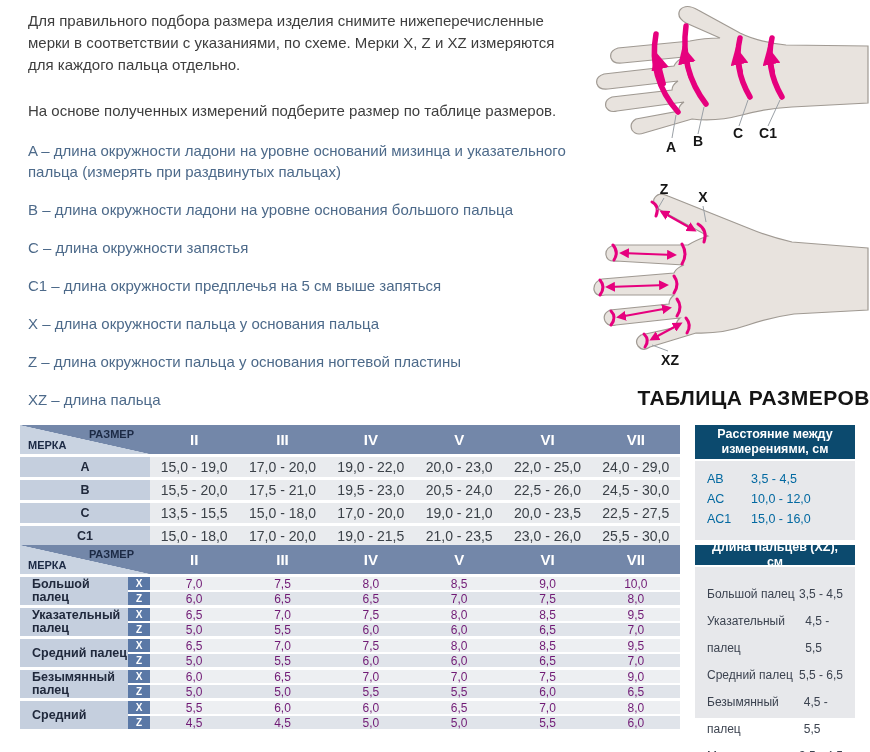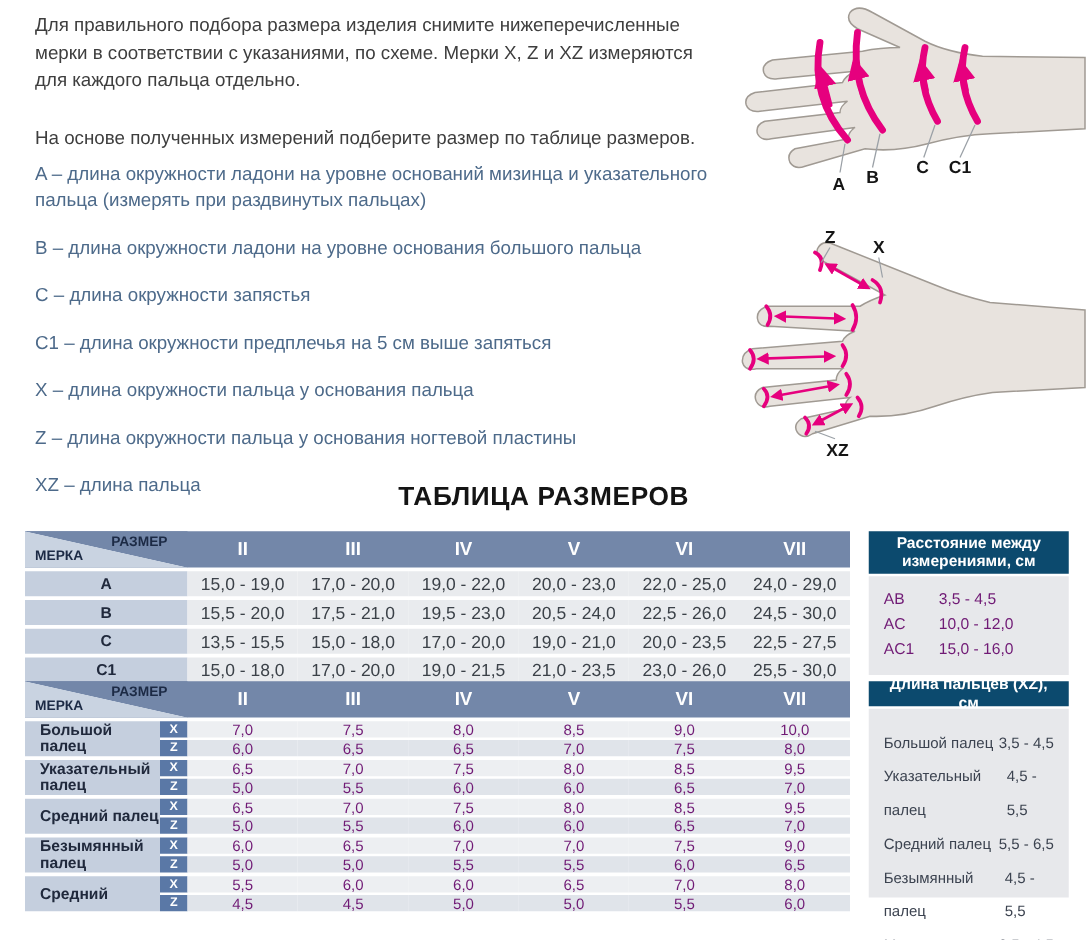--- a/index.html
+++ b/index.html
@@ -7,27 +7,27 @@
     position:relative; width:870px; height:752px; background:#ffffff;
     font-family:"Liberation Sans", sans-serif; overflow:hidden;
   }
   
   .intro { position:absolute; left:28px; top:10px; width:556px;
            font-size:15px; line-height:22px; color:#3e3e3e; }
   .intro p { margin:0 0 24px 0; }
   
   .defs { position:absolute; left:28px; top:128px; width:575px;
           font-size:15px; line-height:21px; color:#4d6a8a; }
-  .defs .def { margin:1px 0 17px 0; }
+  .defs .def { margin:12px 0 17px 0; }
   
   .diag1 { position:absolute; left:586px; top:0; }
   .diag2 { position:absolute; left:586px; top:166px; }
   svg text { font-family:"Liberation Sans", sans-serif; font-weight:bold; fill:#151515; }
   
-  .size-title { position:absolute; left:0; right:0; top:386px; text-align:center;
+  .size-title { position:absolute; left:0; right:0; top:386px; text-align:right;
                 font-size:21px; font-weight:bold; color:#141414; letter-spacing:.5px; }
   
   .tbl { position:absolute; left:20px; width:660px; }
   .t-header { display:flex; height:29px; background:#7387a9; }
   .t-corner { width:130px; position:relative; flex:none;
               background:linear-gradient(to top right, #c9d3e1 49.6%, #7387a9 50.4%); }
   .t-corner .merka  { position:absolute; left:8px; bottom:3px; font-size:11px; font-weight:bold; color:#1c2a45; }
   .t-corner .razmer { position:absolute; right:16px; top:3px;  font-size:11px; font-weight:bold; color:#1c2a45; }
   .t-size { flex:1; display:flex; align-items:center; justify-content:center;
             color:#ffffff; font-weight:bold; font-size:15px; }
@@ -51,21 +51,21 @@
              font-size:12px; color:#701a75; }
   .t2-row.rx .t2-cell { background:#edeff2; }
   .t2-row.rz .t2-cell { background:#e0e4ea; }
   
   .rt { position:absolute; left:695px; width:160px; }
   .rt-header { background:#0c4a6e; color:#fff; font-weight:bold; font-size:12.5px;
                text-align:center; padding:4px 8px; box-sizing:border-box; line-height:15px; }
   .rt-body { background:#e7e8eb; margin-top:2px; box-sizing:border-box; }
   .rt1 .rt-header { height:34px; display:flex; align-items:center; justify-content:center; }
   .rt1 .rt-body { height:79px; padding:8px 12px; }
-  .rt1 .rt-row { display:flex; font-size:12.5px; color:#701a75; line-height:20px; }
+  .rt1 .rt-row { display:flex; font-size:12.5px; color:#0369a1; line-height:20px; }
   .rt1 .rt-row .lbl { width:44px; flex:none; }
   .rt2 .rt-header { height:20px; display:flex; align-items:center; justify-content:center; }
   .rt2 .rt-body { height:151px; padding:14px 12px 0 12px; }
   .rt2 .rt-row { display:flex; justify-content:space-between; font-size:12px; color:#3c4350;
                  line-height:27px; }
 </style>
 </head>
 <body>
 
 <div class="page">

